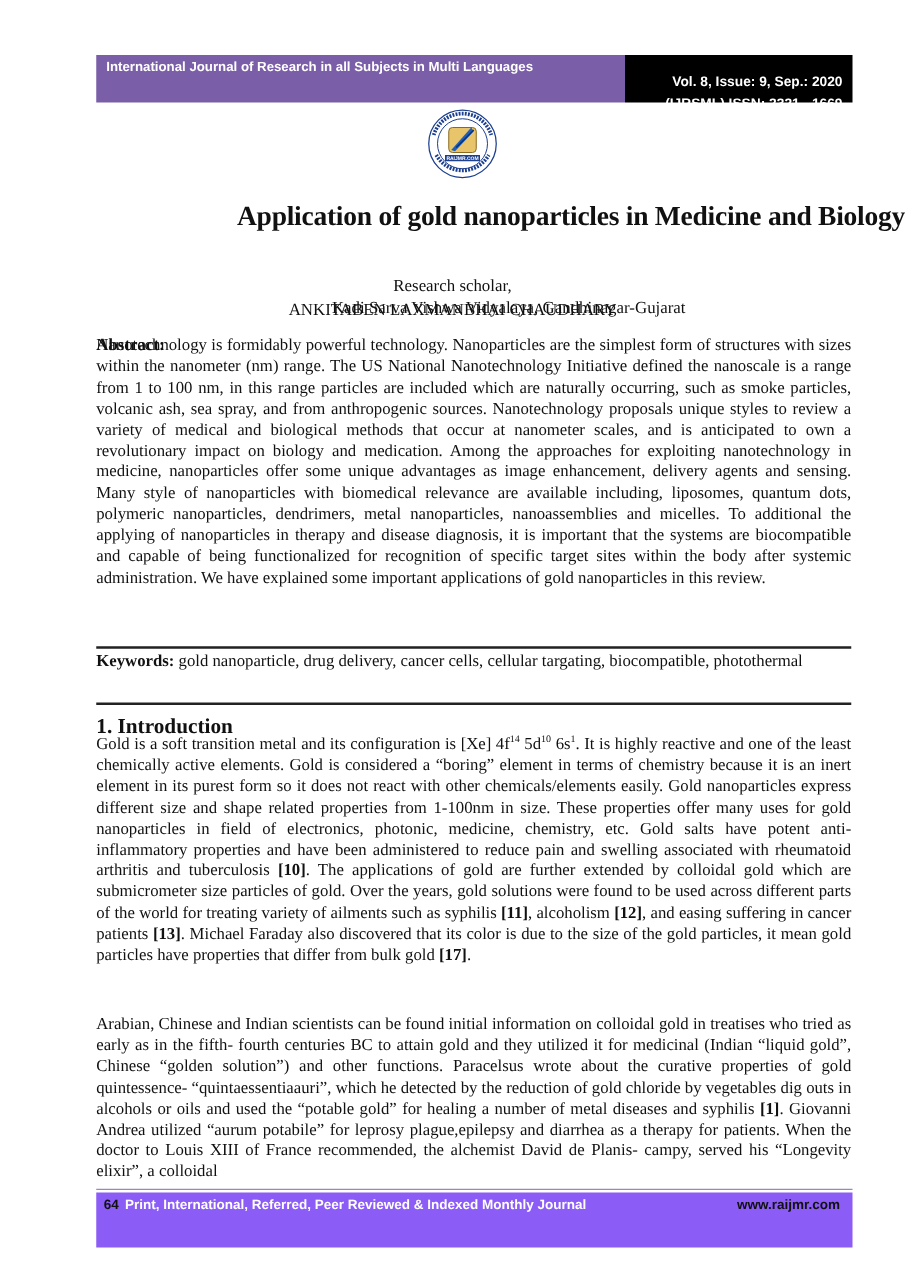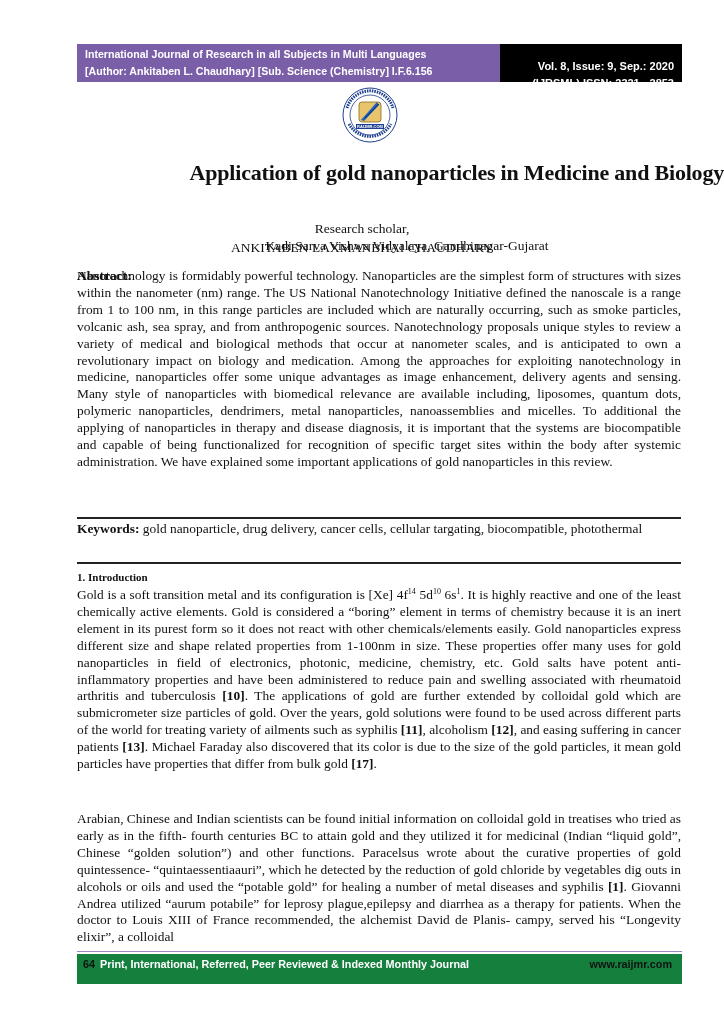--- a/index.html
+++ b/index.html
@@ -19,44 +19,43 @@
     .author.a3 { top: 237px; margin-left: 45px; }
 
     .abs-h { position: absolute; left: 77px; top: 268px; font-weight: bold; font-size: 13.5px; }
     .body { position: absolute; left: 77px; width: 604px; font-size: 13.4px; line-height: 16.9px; text-align: justify; }
     .abstract { top: 268px; }
     .rule { position: absolute; left: 77px; width: 604px; height: 1.5px; background: #222; }
     .rule.r1 { top: 517px; }
     .rule.r2 { top: 562px; }
     .keywords { top: 521px; }
     .kw-label { font-weight: bold; }
-    .intro-h { position: absolute; left: 77px; top: 571px; font-weight: bold; font-size: 11px; }
+    .intro-h { position: absolute; left: 77px; top: 571px; font-weight: bold; font-size: 17px; }
     .intro1 { top: 587px; }
     .intro2 { top: 811px; }
     .cite { font-weight: bold; }
     sup { font-size: 8px; line-height: 0; }
 
     .ftr-line { position: absolute; left: 77px; top: 951px; width: 605px; height: 1px; background: #9a86c0; }
-    .ftr { position: absolute; left: 77px; top: 954px; width: 605px; height: 30px; background: #15803d; color: #fff; font-family: "Liberation Sans", sans-serif; font-weight: bold; font-size: 10.8px; line-height: 17px; box-sizing: border-box; padding: 2px 10px 4px 6px; }
+    .ftr { position: absolute; left: 77px; top: 954px; width: 605px; height: 44px; background: #8b5cf6; color: #fff; font-family: "Liberation Sans", sans-serif; font-weight: bold; font-size: 10.8px; line-height: 17px; box-sizing: border-box; padding: 2px 10px 4px 6px; }
     .ftr-row1 { display: flex; justify-content: space-between; }
     .ftr-page { color: #111; margin-right: 5px; }
     .ftr-url { color: #111; margin-left: 24px; }
     .ftr-row2 { text-align: center; }
   </style>
 </head>
 <body>
 
 <div class="hdr">
   <div class="hdr-left">
     <div>International Journal of Research in all Subjects in Multi Languages</div>
-    <div>[Author: Ankitaben L. Chaudhary] [Sub. Science (Chemistry] I.F.6.156</div>
   </div>
   <div class="hdr-right">
     <div>Vol. 8, Issue: 9, Sep.: 2020</div>
-    <div>(IJRSML) ISSN: 2321 - 2853</div>
+    <div>(IJRSML) ISSN: 2321 - 1669</div>
   </div>
 </div>
 
 <div class="logo">
   <svg viewBox="0 0 58 58">
     <circle cx="29" cy="29" r="27" fill="#fff" stroke="#1c3f8f" stroke-width="1"></circle>
     <circle cx="29" cy="29" r="20" fill="#fff" stroke="#1c3f8f" stroke-width="0.8"></circle>
     <path d="M6 22 A24 24 0 0 1 52 22" fill="none" stroke="#1c3f8f" stroke-width="3" stroke-dasharray="1.5 1"></path>
     <path d="M8 38 A24 24 0 0 0 50 38" fill="none" stroke="#1c3f8f" stroke-width="3" stroke-dasharray="1.5 1"></path>
     <rect x="18" y="16" width="22" height="20" rx="3" fill="#e8c46a" stroke="#8a6a1f" stroke-width="0.8"></rect>

